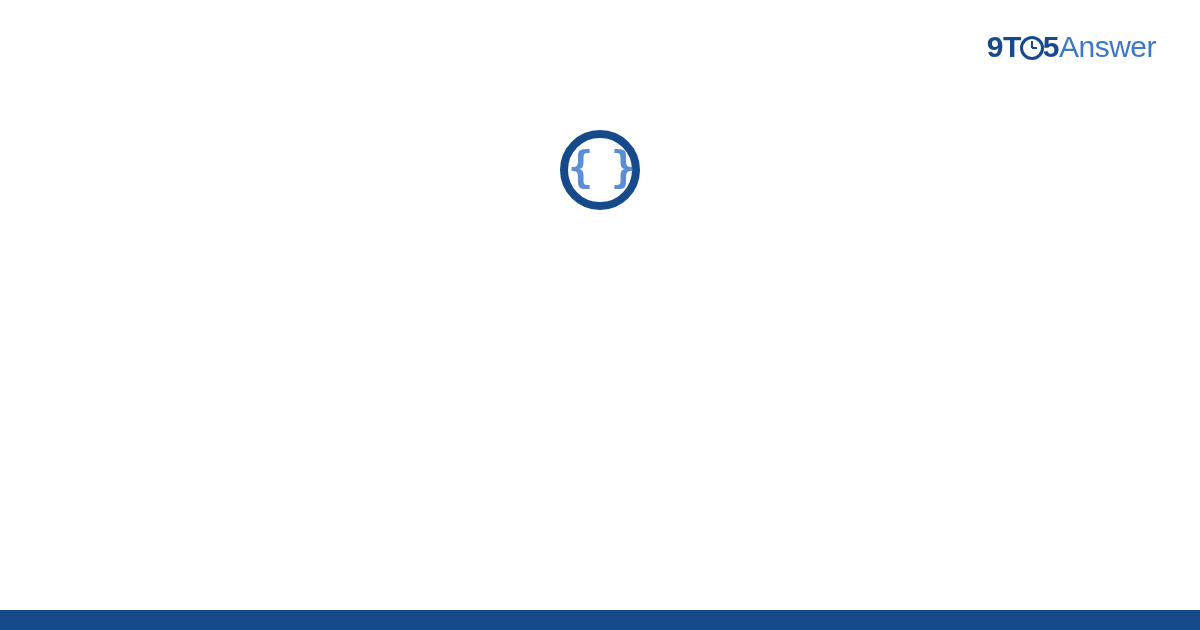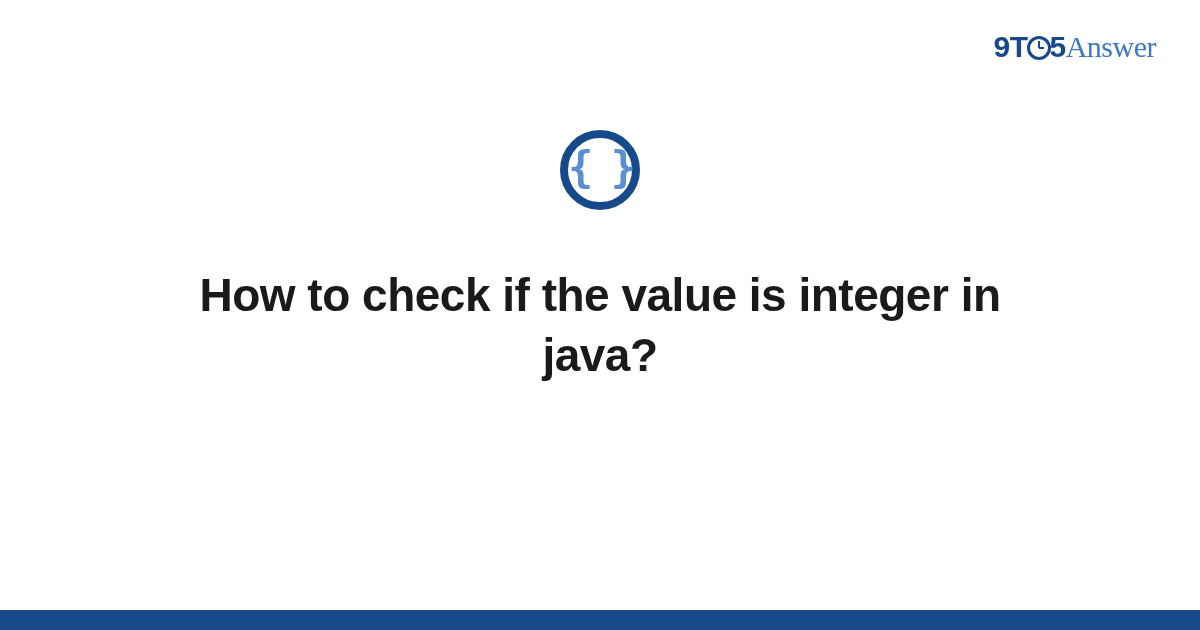--- a/index.html
+++ b/index.html
@@ -60,21 +60,20 @@
       background: #164a8a;
       transform-origin: top center;
       transform: translate(-50%, 0) rotate(-90deg);
     }
     .logo .five {
       color: #164a8a;
     }
     .logo .answer {
       color: #3d78c7;
       font-weight: 500;
-      font-family: Liberation Serif, serif;
     }
     .center-content {
       position: absolute;
       top: 130px;
       left: 0;
       right: 0;
       display: flex;
       flex-direction: column;
       align-items: center;
     }
@@ -119,16 +118,15 @@
 <body>
 
 <div class="logo">
   <span class="nine">9</span><span class="t">T</span><span class="clock"></span><span class="five">5</span><span class="answer">Answer</span>
 </div>
 
 <div class="center-content">
   <div class="code-icon">
     <span class="braces">{ }</span>
   </div>
-  <h1 class="title">How to check if the value is integer in java?</h1>
 </div>
 
 <div class="bottom-bar"></div>
 
 </body></html>

